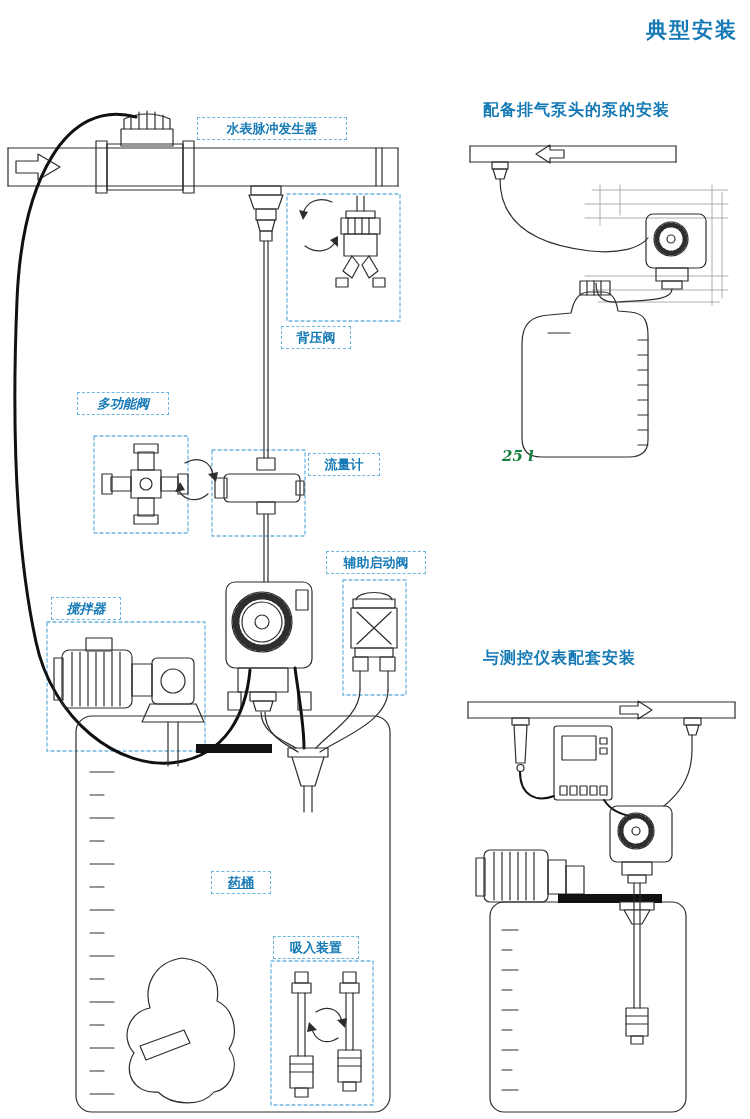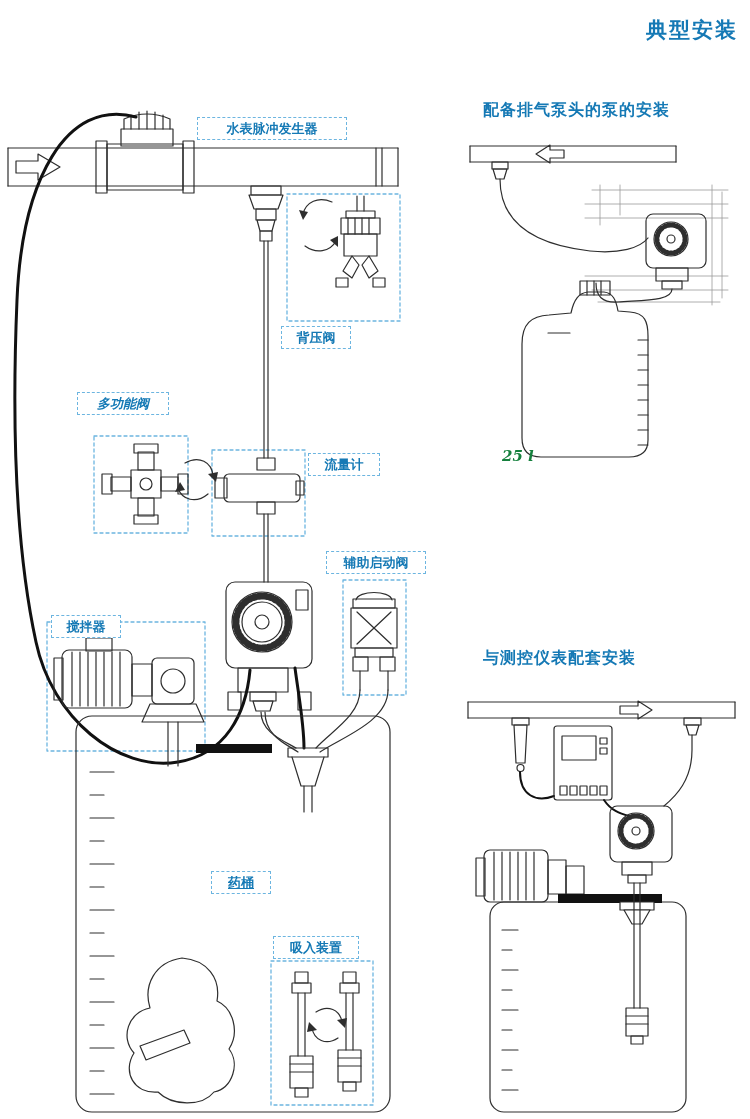--- a/index.html
+++ b/index.html
@@ -12,21 +12,21 @@
   .heading.degassing { left:483px; top:100px; }
   .heading.instrument { left:483px; top:648px;text-align:right; }
   .lbl { position:absolute; border:1.5px dashed #6cb5e0; color:#1579b5; background:#fff;
          font-size:13px; font-weight:bold; text-align:center; padding:3px 4px 2px;
          line-height:1.25; white-space:nowrap; height:23px; }
   .lbl.water-meter   { left:197px; top:117px; width:150px;text-align:center; }
   .lbl.back-pressure { left:281px; top:326px; width:70px; }
   .lbl.multifunction { left:77px;  top:392px; width:92px;font-style:italic; }
   .lbl.flow-meter    { left:308px; top:453px; width:72px; }
   .lbl.aux-start     { left:326px; top:551px; width:100px;text-align:center; }
-  .lbl.agitator      { left:51px;  top:615px; width:70px; }
+  .lbl.agitator      { left:51px;  top:597px; width:70px;font-style:italic; }
   .lbl.tank          { left:211px; top:871px; width:60px;text-decoration:underline; }
   .lbl.suction       { left:273px; top:936px; width:86px; }
   .canister-label { position:absolute; left:502px; top:420px; font-family:"DejaVu Serif", serif;
                     font-style:italic; font-weight:bold; font-size:15px; color:#15803d;margin-top:27px; }
 </style>
 </head>
 <body>
 
 <div class="canvas">
 

